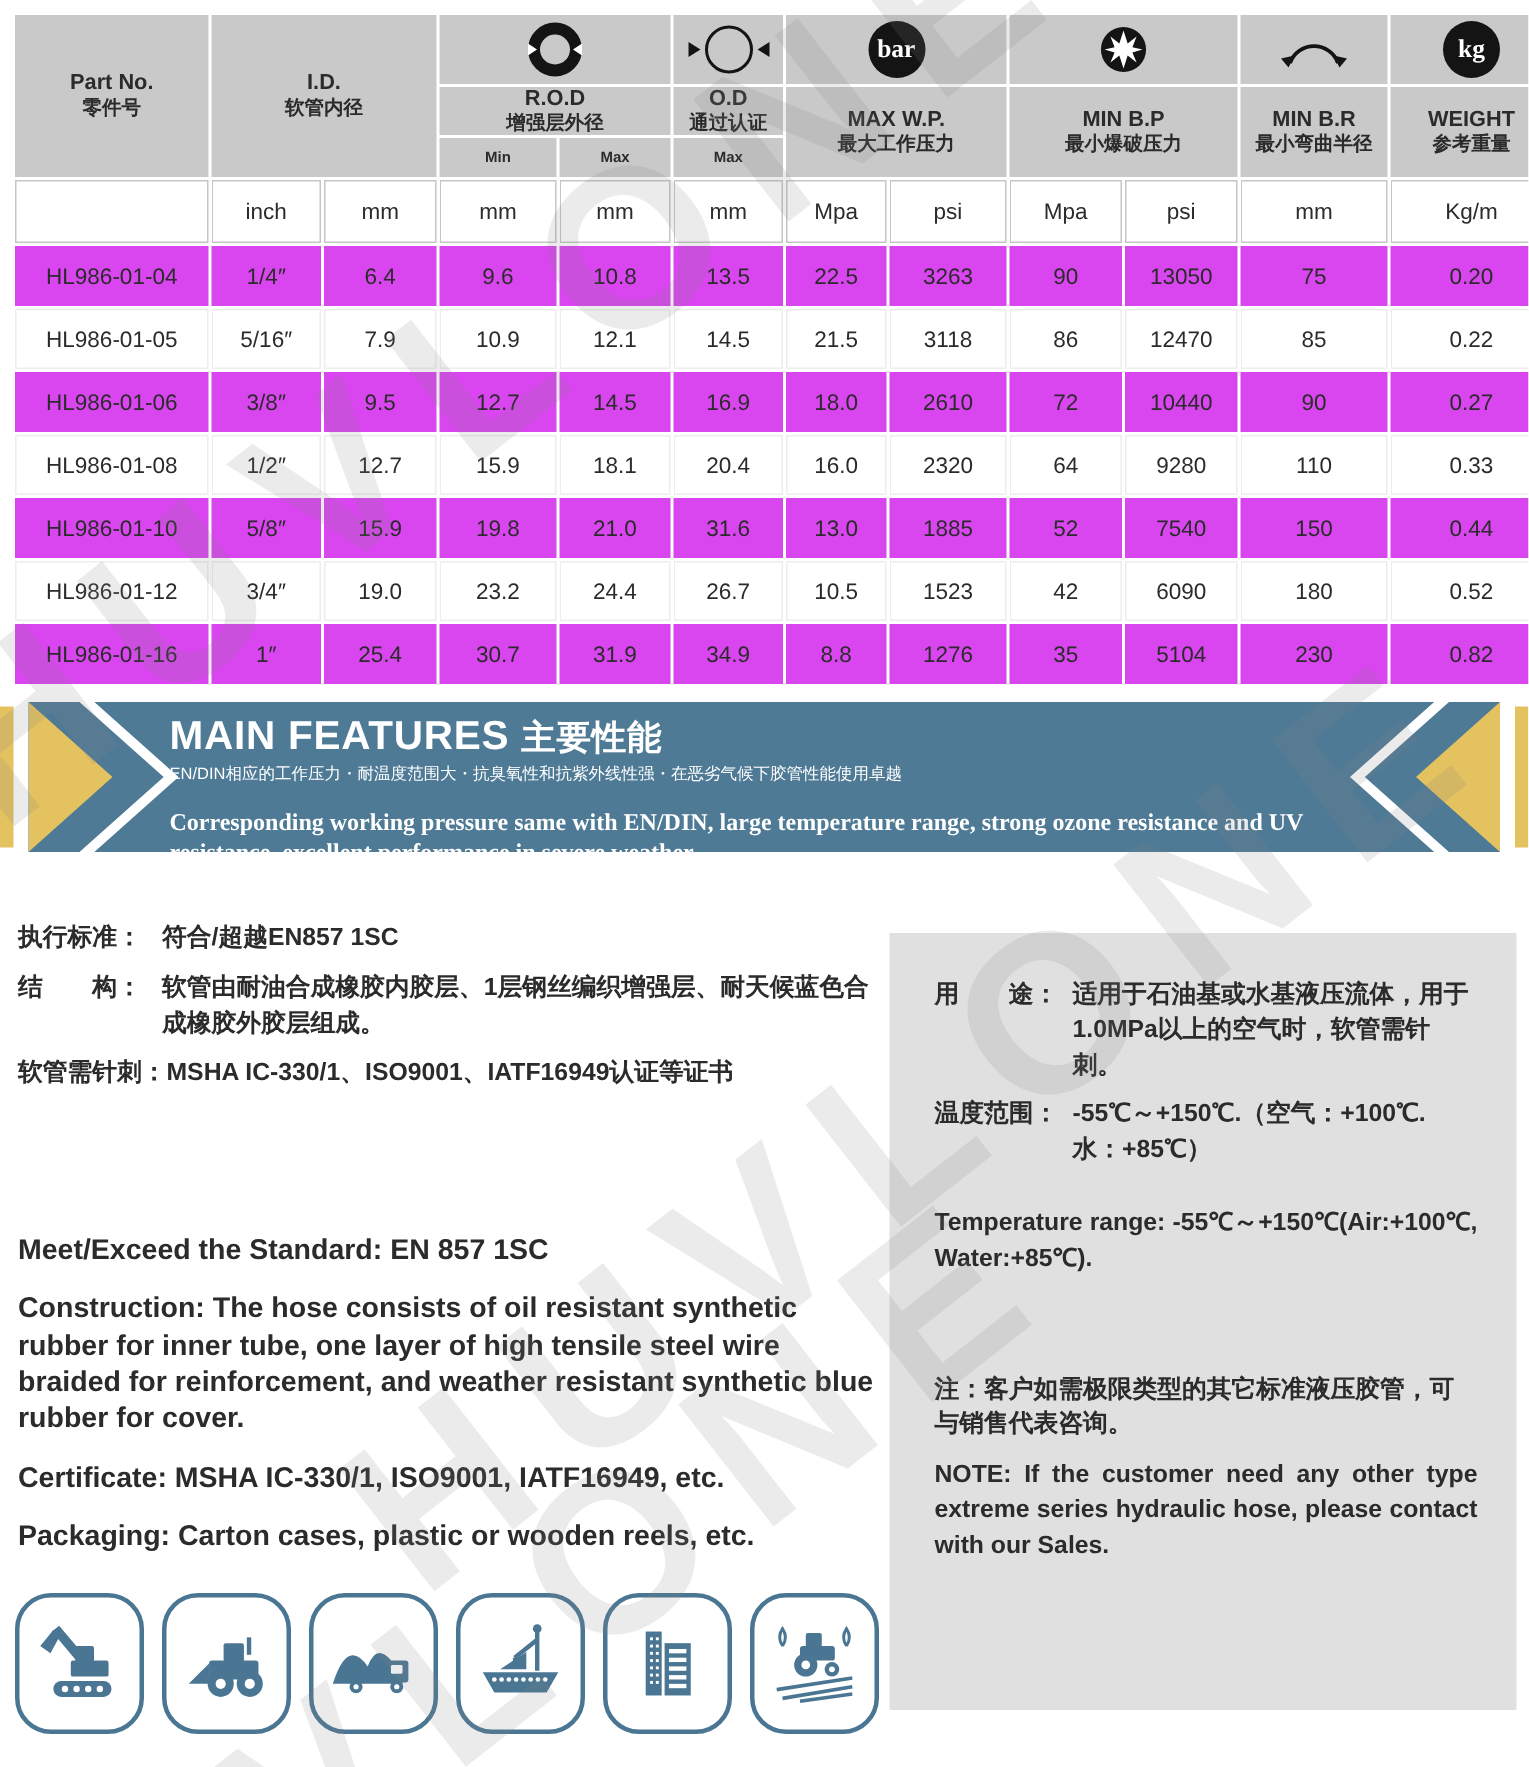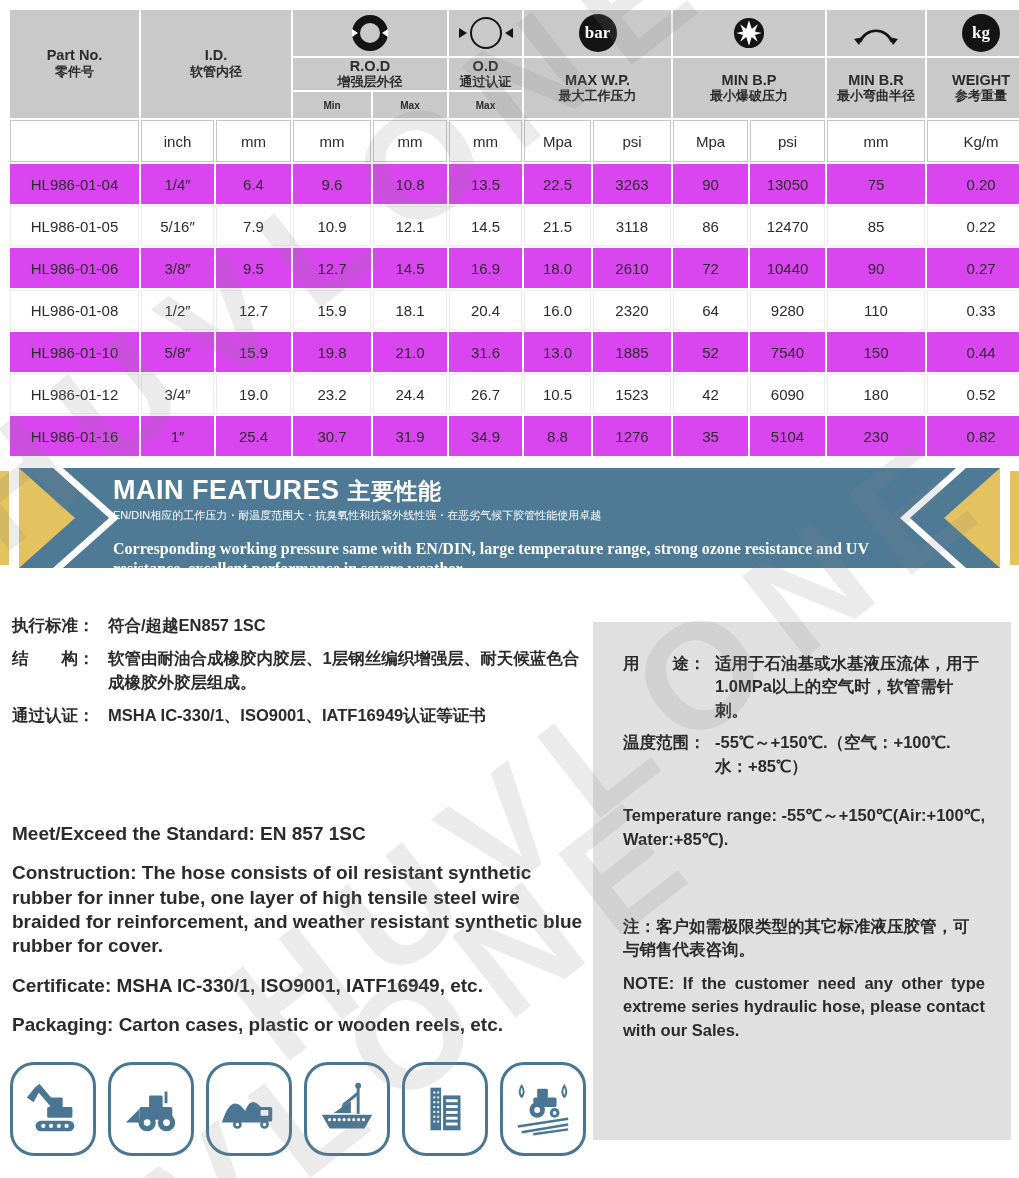--- a/index.html
+++ b/index.html
@@ -349,21 +349,21 @@
   <div class="specs-zh">
     <div class="spec-row">
       <span class="spec-label">执行标准：</span>
       <span class="spec-text">符合/超越EN857 1SC</span>
     </div>
     <div class="spec-row">
       <span class="spec-label">结　　构：</span>
       <span class="spec-text">软管由耐油合成橡胶内胶层、1层钢丝编织增强层、耐天候蓝色合成橡胶外胶层组成。</span>
     </div>
     <div class="spec-row">
-      <span class="spec-label">通过认证：</span>
+      <span class="spec-label">软管需针刺：</span>
       <span class="spec-text">MSHA IC-330/1、ISO9001、IATF16949认证等证书</span>
     </div>
   </div>
 
   <div class="specs-en">
     <p>Meet/Exceed the Standard: EN 857 1SC</p>
     <p>Construction: The hose consists of oil resistant synthetic rubber for inner tube, one layer of high tensile steel wire braided for reinforcement, and weather resistant synthetic blue rubber for cover.</p>
     <p>Certificate: MSHA IC-330/1, ISO9001, IATF16949, etc.</p>
     <p>Packaging: Carton cases, plastic or wooden reels, etc.</p>
   </div>

